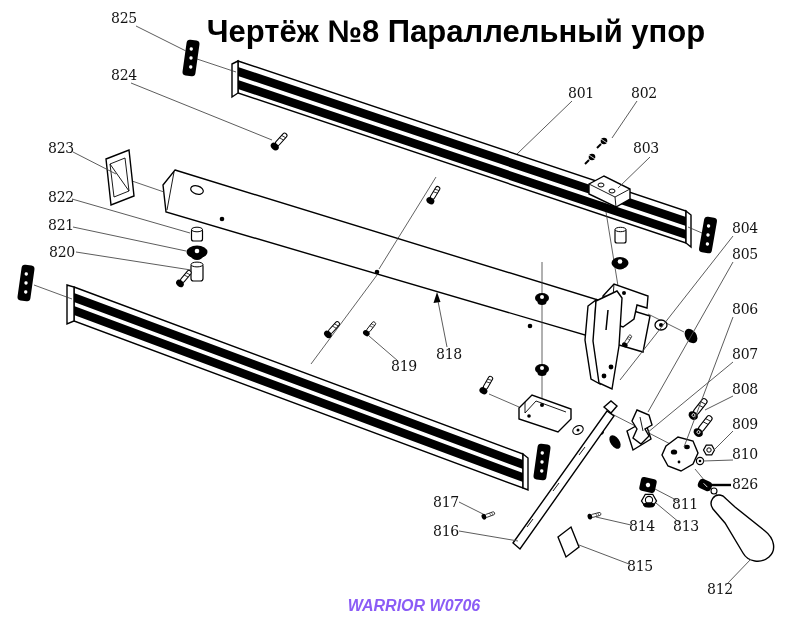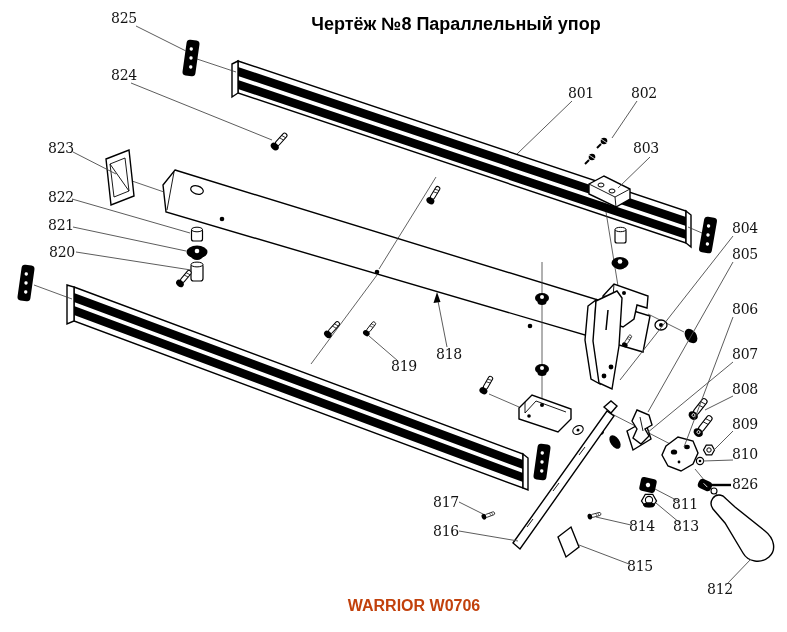--- a/index.html
+++ b/index.html
@@ -1,23 +1,23 @@
 <!DOCTYPE html>
 <html><head>
 <meta charset="utf-8">
 <style>
   html,body{margin:0;padding:0;background:#fff;}
   .stage{position:relative;width:787px;height:632px;background:#fff;overflow:hidden;
          font-family:"Liberation Sans",sans-serif;}
   .title{position:absolute;top:14px;left:456px;transform:translateX(-50%);
-         white-space:nowrap;font-size:18px;font-weight:700;color:#000;
+         white-space:nowrap;font-size:31px;font-weight:700;color:#000;
          font-family:"Liberation Sans",sans-serif;}
   .footer{position:absolute;top:597px;left:414px;transform:translateX(-50%);
-          white-space:nowrap;font-size:16px;font-weight:700;color:#c2410c;
-          font-family:"Liberation Sans",sans-serif;}
+          white-space:nowrap;font-size:16px;font-weight:700;color:#8b5cf6;
+          font-family:"Liberation Sans",sans-serif;font-style:italic;}
   svg{position:absolute;top:0;left:0;}
   .leader{stroke:#4a4a4a;stroke-width:0.9;fill:none;}
   .leader.thick{stroke:#000;stroke-width:2.4;}
   .asm{stroke:#3a3a3a;stroke-width:0.8;fill:none;}
   text.callout{font:14px "DejaVu Serif",serif;fill:#111;text-anchor:middle;letter-spacing:-0.3px;}
   .outline{fill:#fff;stroke:#000;stroke-width:1.4;}
   .thin{fill:none;stroke:#000;stroke-width:0.9;}
   .black{fill:#000;stroke:none;}
 </style>
 </head>

